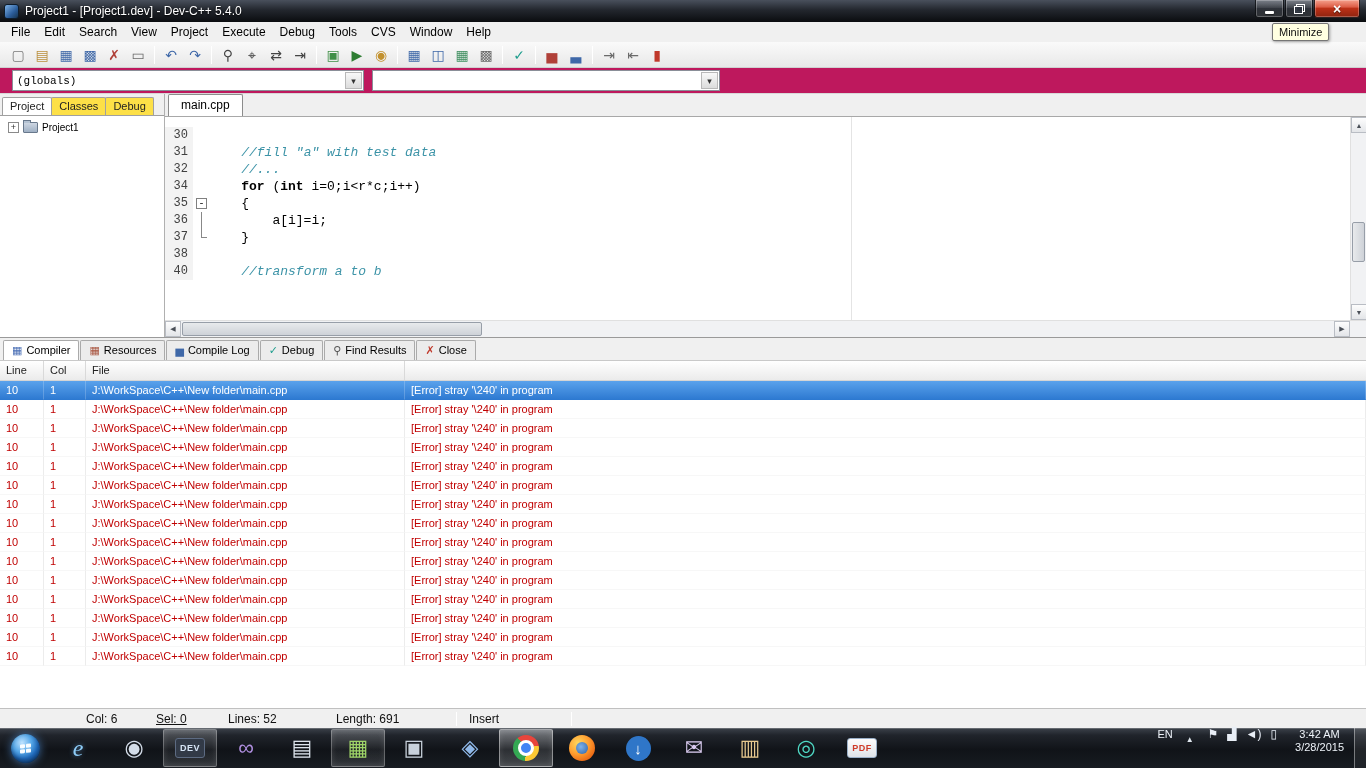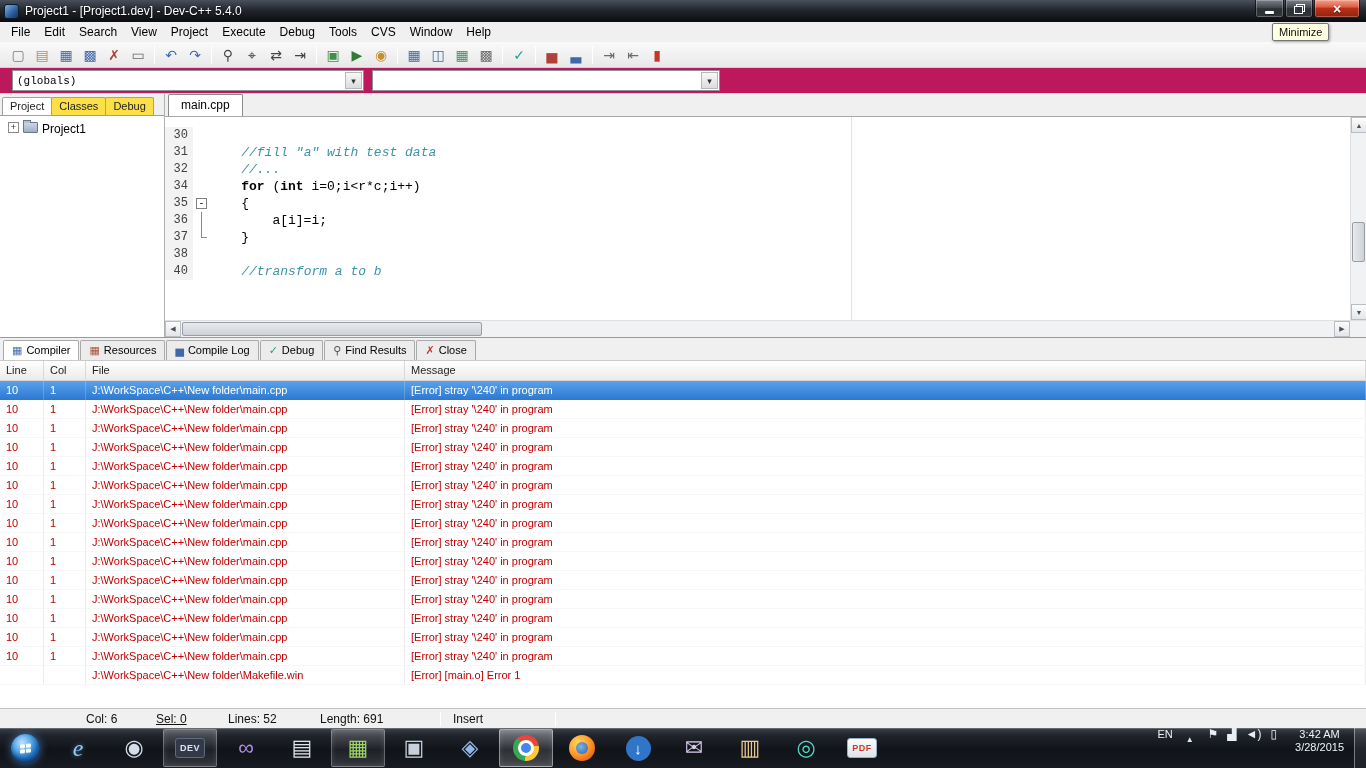--- a/index.html
+++ b/index.html
@@ -40,21 +40,21 @@
   .combo-arrow{width:17px;height:17px;margin-right:1px;background:linear-gradient(#f8f8f8,#dcdcdc);border:1px solid #b8b8b8;display:flex;align-items:center;justify-content:center;flex:none;}
   .combo-arrow::before{content:"▾";font-size:9px;color:#333;}
 
   
   .main{height:243px;display:flex;flex:none;}
   .left-panel{width:165px;border-right:1px solid #b0b0b0;display:flex;flex-direction:column;background:#f0f0f0;flex:none;}
   .left-tabs{height:21px;display:flex;align-items:flex-end;padding-left:2px;}
   .side-tab{font-size:11px;padding:2px 7px 3px;background:#fde047;border:1px solid #a0a0a0;border-bottom:none;border-radius:2px 2px 0 0;margin-right:-1px;color:#222;white-space:nowrap;}
   .side-tab.sel{background:#fff;position:relative;z-index:2;}
   .tree{flex:1;background:#fff;border-top:1px solid #a0a0a0;padding:5px 2px;}
-  .tree-item{display:flex;align-items:flex-start;gap:4px;font-size:12px;padding:1px 2px 1px 6px;}
+  .tree-item{display:flex;align-items:flex-end;gap:4px;font-size:10px;padding:1px 2px 1px 6px;}
   .expander{width:11px;height:11px;border:1px solid #8a8a8a;background:#fff;font-size:9px;line-height:9px;text-align:center;color:#333;flex:none;}
   .expander::before{content:"+";}
   .folder-icon{width:15px;height:11px;background:linear-gradient(#cdd6e2,#9fb0c4);border:1px solid #68788c;border-radius:1px;position:relative;flex:none;}
   .folder-icon::before{content:"";position:absolute;top:-3px;left:-1px;width:6px;height:2px;background:#b4c2d2;border:1px solid #68788c;border-bottom:none;}
 
   .editor-panel{flex:1;display:flex;flex-direction:column;background:#fff;min-width:0;}
   .editor-tabstrip{height:23px;background:#f0f0f0;border-bottom:1px solid #a8a8a8;display:flex;align-items:flex-start;padding-left:3px;flex:none;}
   .editor-tab{font-size:12px;padding:3px 12px 4px;background:#fff;border:1px solid #8c8c8c;border-bottom:none;border-radius:2px 2px 0 0;margin-bottom:-1px;position:relative;z-index:2;white-space:nowrap;}
   .editor-body{flex:1;position:relative;overflow:hidden;}
   .code{position:absolute;left:0;top:0;right:16px;bottom:0;font-family:"Liberation Mono",monospace;font-size:13px;padding-top:10px;overflow:hidden;}
@@ -94,21 +94,21 @@
   .th{font-size:11px;padding:3px 6px;border-right:1px solid #d9d9d9;color:#222;white-space:nowrap;overflow:hidden;}
   .t-body{flex:1;overflow:hidden;background:#fff;}
   .trow{display:grid;grid-template-columns:44px 42px 319px 1fr;height:19px;color:#c00000;}
   .td{font-size:11px;line-height:18px;padding:0 6px;border-right:1px solid #ececec;border-bottom:1px solid #f7f7f7;white-space:nowrap;overflow:hidden;}
   .trow.sel{background:linear-gradient(#5aa2ec,#2c78d0);color:#fff;}
   .trow.sel .td{border-right-color:rgba(255,255,255,.2);border-bottom-color:transparent;}
 
   
   .statusbar{height:20px;background:#f0f0f0;border-top:1px solid #c0c0c0;display:flex;align-items:center;font-size:12px;color:#111;flex:none;}
   .sb-item{white-space:nowrap;}
-  .sb0{width:86px;padding-left:8px;margin-top:34px;}.sb1{width:70px;}.sb2{width:72px;text-decoration:underline;}.sb3{width:92px;}.sb4{width:118px;}
+  .sb0{width:86px;padding-left:8px;margin-top:34px;}.sb1{width:70px;}.sb2{width:72px;text-decoration:underline;}.sb3{width:92px;}.sb4{width:118px;margin-left:16px;}
   .sb-sep{width:1px;height:14px;background:#c6c6c6;border-right:1px solid #fff;margin:0 2px;}
   .sb-mode{width:110px;padding-left:10px;}
 
   
   .taskbar{height:40px;display:flex;align-items:center;background:linear-gradient(180deg,#3c424b 0%,#20242b 18%,#101318 55%,#181c22 100%);box-shadow:inset 0 1px 0 rgba(255,255,255,.22);flex:none;}
   .start-btn{width:50px;height:40px;display:flex;align-items:center;justify-content:center;flex:none;}
   .orb{width:29px;height:29px;border-radius:50%;background:radial-gradient(circle at 38% 30%,#bfe3ff 0%,#55a7e8 35%,#1e67b8 60%,#0a3a74 100%);box-shadow:0 0 8px rgba(90,160,240,.6),inset 0 -2px 4px rgba(0,0,0,.4);display:flex;align-items:center;justify-content:center;}
   .orb-flag{display:grid;grid-template-columns:5px 5px;grid-template-rows:4px 4px;gap:1px;transform:skewY(-6deg);}
   .orb-flag i{background:#fff;border-radius:1px;opacity:.95;}
   .task-icons{display:flex;height:40px;align-items:center;}
@@ -376,21 +376,20 @@
         </div>
         <div class="btab">
           <span class="btab-ic" style="color: rgb(192, 57, 43);">✗</span>
           <span class="btab-lb">Close</span>
         </div>
       </div>
     <div class="t-header" id="tableHeader">
         <div class="th">Line</div>
         <div class="th">Col</div>
         <div class="th">File</div>
-        <div class="th">Message</div>
       </div>
     <div class="t-body" id="tableBody">
         <div class="trow sel">
           <div class="td">10</div>
           <div class="td">1</div>
           <div class="td">J:\WorkSpace\C++\New folder\main.cpp</div>
           <div class="td">[Error] stray '\240' in program</div>
         </div>
         <div class="trow">
           <div class="td">10</div>
@@ -468,26 +467,20 @@
           <div class="td">10</div>
           <div class="td">1</div>
           <div class="td">J:\WorkSpace\C++\New folder\main.cpp</div>
           <div class="td">[Error] stray '\240' in program</div>
         </div>
         <div class="trow">
           <div class="td">10</div>
           <div class="td">1</div>
           <div class="td">J:\WorkSpace\C++\New folder\main.cpp</div>
           <div class="td">[Error] stray '\240' in program</div>
-        </div>
-        <div class="trow">
-          <div class="td"></div>
-          <div class="td"></div>
-          <div class="td">J:\WorkSpace\C++\New folder\Makefile.win</div>
-          <div class="td">[Error] [main.o] Error 1</div>
         </div>
       </div>
   </div>
 
   <div class="statusbar">
     <span id="sbMetrics" style="display:flex;align-items:center;">
         <span class="sb-item sb0">Line: 49</span>
         <span class="sb-item sb1">Col: 6</span>
         <span class="sb-item sb2">Sel: 0</span>
         <span class="sb-item sb3">Lines: 52</span>

